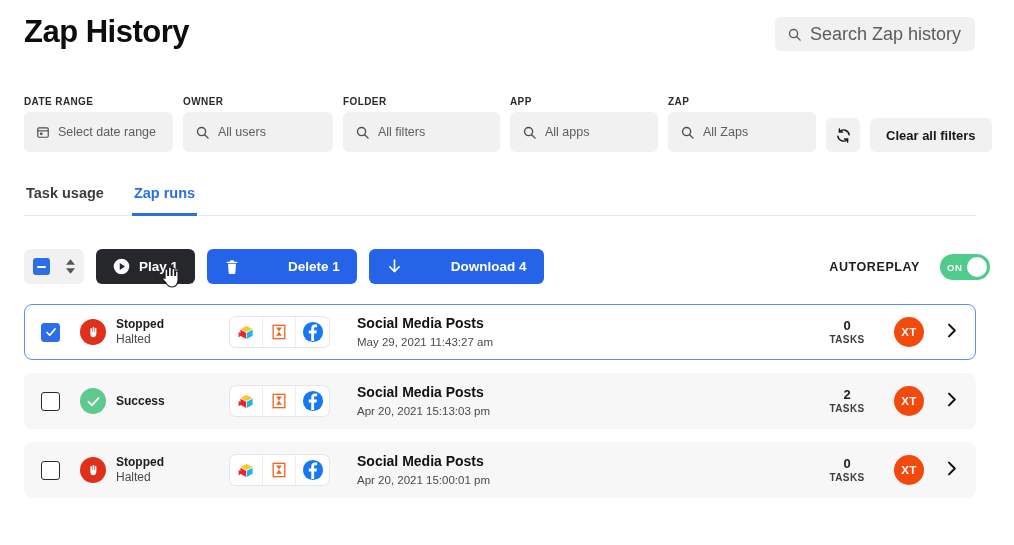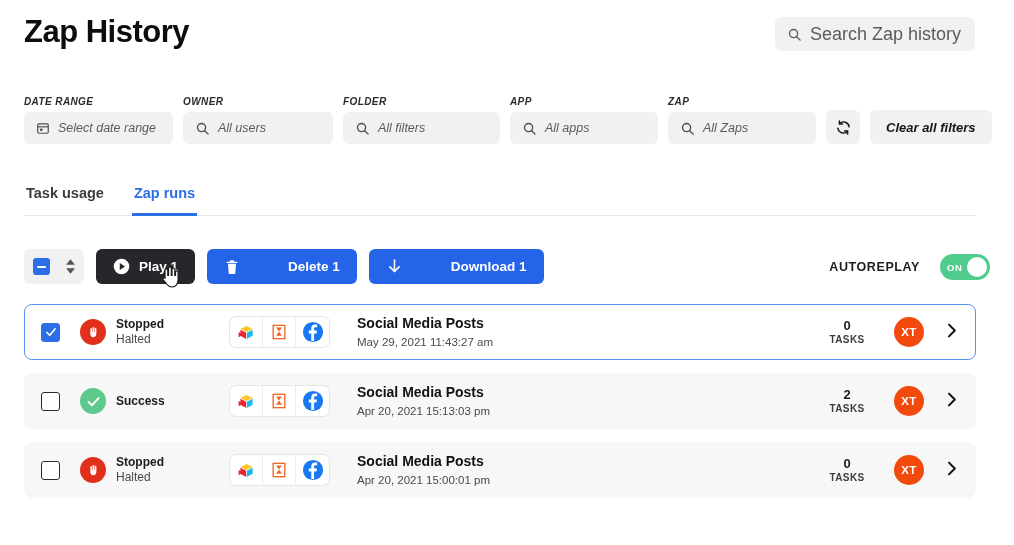--- a/index.html
+++ b/index.html
@@ -21,28 +21,28 @@
   .search-box {
     position: absolute; left: 775px; top: 17px;
     width: 200px; height: 34px;
     background: #f1f1f1; border-radius: 6px;
     display: flex; align-items: center; gap: 8px;
     padding: 0 12px;
   }
   .search-box .ph { font-size: 18px; color: #5c5c5c; }
 
   
-  .filters { position: absolute; left: 24px; top: 96px; display: flex; align-items: flex-end; gap: 10px; font-style: italic; }
+  .filters { position: absolute; left: 24px; top: 96px; display: flex; align-items: flex-end; gap: 10px; }
   .filter { display: flex; flex-direction: column; gap: 5px; }
   .filter-label {
     font-size: 10px; font-weight: 700; letter-spacing: 0.4px;
     color: #2b2b2b; text-transform: uppercase;
   }
   .filter-field {
-    height: 32px; background: #f1f1f1; border-radius: 6px;
+    height: 40px; background: #f1f1f1; border-radius: 6px;
     display: flex; align-items: center; gap: 8px; padding: 0 12px;
     font-size: 12.5px; color: #5c5c5c;
   }
   .f-date { width: 149px; }
   .f-owner { width: 150px; }
   .f-folder { width: 157px; }
   .f-app { width: 148px; }
   .f-zap { width: 148px; }
 
   .refresh-btn {
@@ -290,21 +290,21 @@
           <path d="M6 7h12l-1 14a1.6 1.6 0 0 1-1.6 1.5H8.6A1.6 1.6 0 0 1 7 21L6 7z"></path>
       </svg>
       <span>Delete 1</span>
     </div>
 
     <div class="btn btn-blue">
       <svg width="17" height="17" viewBox="0 0 24 24" fill="none" stroke="#ffffff" stroke-width="2.3" stroke-linecap="round" stroke-linejoin="round">
         <line x1="12" y1="3" x2="12" y2="19"></line>
           <polyline points="5.5 12.5 12 19 18.5 12.5"></polyline>
       </svg>
-      <span>Download 1</span>
+      <span>Download 4</span>
     </div>
   </div>
 
   <div class="autoreplay">
     <span class="ar-label">AUTOREPLAY</span>
     <div class="ar-toggle">
       <span>ON</span>
       <div class="ar-knob"></div>
     </div>
   </div>

